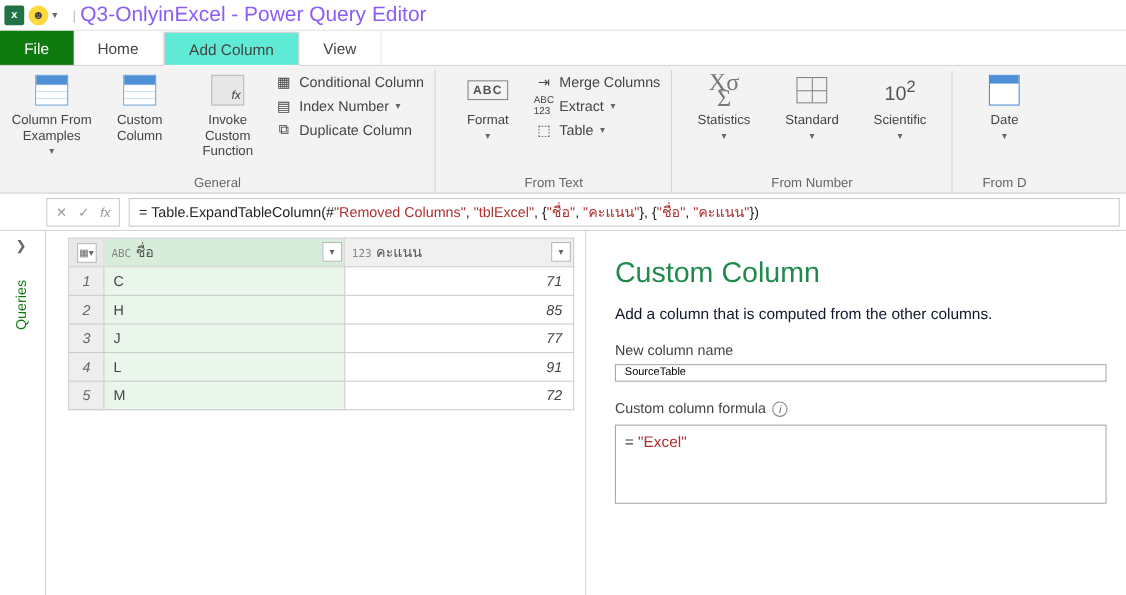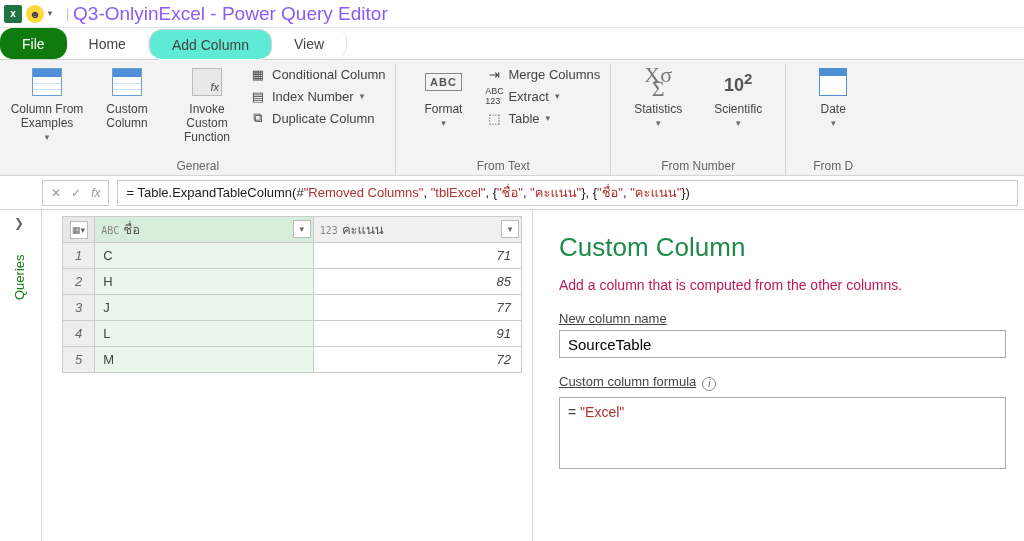--- a/index.html
+++ b/index.html
@@ -8,21 +8,21 @@
   
   .titlebar { height: 28px; background: #fff; display: flex; align-items: center; padding: 0 4px; border-bottom: 1px solid #e3e3e3; }
   .excel-icon { width: 18px; height: 18px; background: #217346; color: #fff; display: flex; align-items: center; justify-content: center; font-weight: bold; font-size: 10px; border-radius: 2px; margin-right: 4px; }
   .smiley { width: 18px; height: 18px; border-radius: 50%; background: #ffd93b; display: flex; align-items: center; justify-content: center; font-size: 11px; margin-right: 2px; }
   .qat-drop { font-size: 8px; color: #666; margin-right: 8px; cursor: pointer; }
   .titlebar .sep { color: #bbb; margin: 0 4px; }
   .titlebar .title { color: #8b5cf6; font-size: 19px; }
 
   
   .tabs { height: 32px; display: flex; align-items: stretch; border-bottom: 1px solid #d4d4d4; }
-  .tab { padding: 0 22px; display: flex; align-items: center; font-size: 14px; color: #444; cursor: pointer; border-right: 1px solid #e8e8e8; border-radius: 13px; }
+  .tab { padding: 0 22px; display: flex; align-items: center; font-size: 14px; color: #444; cursor: pointer; border-right: 1px solid #e8e8e8; }
   .tab.file { background: #0f7b0f; color: #fff; border-right: none; }
   .tab.active { background: #5eead4; border: 1px solid #d4d4d4; border-bottom: 1px solid #fff; position: relative; top: 1px; }
 
   
   .ribbon { height: 116px; background: #f3f3f3; display: flex; border-bottom: 1px solid #d4d4d4; padding: 4px 0 0 0; }
   .group { border-right: 1px solid #d4d4d4; padding: 2px 10px 0 10px; display: flex; flex-direction: column; justify-content: space-between; }
   .group-body { display: flex; align-items: flex-start; gap: 6px; }
   .group-label { text-align: center; font-size: 12px; color: #666; padding: 4px 0 2px 0; }
   .big-btn { display: flex; flex-direction: column; align-items: center; width: 74px; cursor: pointer; text-align: center; font-size: 12px; line-height: 14px; }
   .big-btn .ico { width: 32px; height: 32px; margin-bottom: 4px; display: flex; align-items: center; justify-content: center; }
@@ -31,21 +31,21 @@
   .small-btn .ico { width: 16px; height: 16px; display: flex; align-items: center; justify-content: center; }
   .drop::after { content: " ▾"; font-size: 9px; color: #666; }
 
   
   .ico-table { width: 30px; height: 28px; background: linear-gradient(#4f8fd6,#4f8fd6) 0 0/100% 8px no-repeat, #fff; border: 1px solid #6aa0d8; position: relative; }
   .ico-table::after { content:""; position:absolute; inset:9px 0 0 0; background: repeating-linear-gradient(#fff 0 5px,#cde2f3 5px 6px); }
   .ico-fx { width: 30px; height: 28px; background: #e8e8e8; border: 1px solid #bbb; display:flex; align-items:flex-end; justify-content:flex-end; font-style: italic; font-size: 11px; padding: 1px 2px; }
   .ico-abc { border:1px solid #888; padding:1px 4px; font-size:11px; font-weight:bold; letter-spacing:1px; color:#555; }
   .ico-sigma { font-size: 22px; color:#777; font-family: "Times New Roman", serif; }
   .ico-grid { width:28px; height:24px; background: linear-gradient(#888,#888) 50% 0/1px 100% no-repeat, linear-gradient(#888,#888) 0 50%/100% 1px no-repeat; border:1px solid #888; }
-  .ico-ten { font-size: 18px; color:#555;font-weight:bold; }
+  .ico-ten { font-size: 18px; color:#555; }
   .ico-tri { width:0; height:0; border-left:12px solid transparent; border-right:12px solid transparent; border-bottom:18px solid #777; display:inline-block; }
   .ico-cal { width:28px; height:28px; border:1px solid #4f8fd6; background: linear-gradient(#4f8fd6,#4f8fd6) 0 0/100% 7px no-repeat,#fff; }
 
   
   .formula-row { height: 34px; display: flex; align-items: center; border-bottom: 1px solid #d4d4d4; padding-left: 42px; }
   .fx-box { border: 1px solid #ccc; height: 26px; display: flex; align-items: center; padding: 0 8px; gap: 10px; margin-right: 8px; }
   .fx-box span { color: #999; cursor: pointer; }
   .fx-input { flex: 1; height: 26px; border: 1px solid #ccc; padding: 0 8px; font-family: Consolas, monospace; font-size: 13px; display: flex; align-items: center; white-space: pre; overflow: hidden; margin-right: 6px; }
   .fx-input .kw { color: #222; }
   .fx-input .str { color: #b03030; }
@@ -64,23 +64,23 @@
   .grid th .type { font-size: 10px; color: #888; margin-right: 4px; font-family: Consolas, monospace; }
   .grid th .dd { position: absolute; right: 2px; top: 3px; width: 18px; height: 18px; border: 1px solid #bbb; background:#fff; display:flex; align-items:center; justify-content:center; font-size:9px; color:#666; cursor:pointer; }
   .grid th.corner { width: 30px; background: #e8e8e8; }
   .grid th.corner .dd { position: static; margin:0 auto; }
   .grid td.rownum { background: #eee; text-align: center; width: 30px; font-style: italic; color:#666; }
   .grid td.name { background: #eaf5eb; padding: 0 8px; width: 210px; }
   .grid td.score { text-align: right; padding: 0 10px; font-style: italic; width: 200px; }
 
   .side-pane { flex: 1; border-left: 1px solid #d4d4d4; padding: 22px 18px 0 26px; overflow: hidden; }
   .side-pane h1 { color: #1f8a4c; font-weight: 300; font-size: 26px; margin-bottom: 14px; }
-  .side-pane .desc { font-size: 14px; color: #be185d; margin-bottom: 18px; }
-  .side-pane label { font-size: 13px; color: #444; display:block; margin-bottom: 4px; text-decoration: underline; }
-  .side-pane input.txt { width: 100%; height: 28px; border: 1px solid #aaa; padding: 0 8px; font-size: 15px; margin-bottom: 16px; }
+  .side-pane .desc { font-size: 14px; color: #0f172a; margin-bottom: 18px; }
+  .side-pane label { font-size: 13px; color: #444; display:block; margin-bottom: 4px; }
+  .side-pane input.txt { width: 100%; height: 16px; border: 1px solid #aaa; padding: 0 8px; font-size: 10px; margin-bottom: 16px; }
   .side-pane .formula-label { display:flex; align-items:center; gap:6px; margin-bottom:4px; }
   .side-pane .info { width:14px; height:14px; border:1px solid #888; border-radius:50%; display:inline-flex; align-items:center; justify-content:center; font-size:10px; color:#666; font-style: italic; cursor:pointer; }
   .side-pane .code { width: 100%; height: 72px; border: 1px solid #aaa; padding: 6px 8px; font-family: Consolas, monospace; font-size: 14px; }
   .side-pane .code .str { color: #b03030; }
 </style>
 </head>
 <body>
 
 <div class="titlebar">
   <div class="excel-icon">x</div>
@@ -166,20 +166,26 @@
     <div class="group-label">From Text</div>
   </div>
 
   <div class="group">
     <div class="group-body">
       <div class="big-btn drop">
         <div class="ico">
             <span class="ico-sigma">Χσ<br>Σ</span>
           </div>
         <span>Statistics</span>
+      </div>
+      <div class="big-btn drop">
+        <div class="ico">
+            <div class="ico-grid"></div>
+          </div>
+        <span>Standard</span>
       </div>
       <div class="big-btn drop">
         <div class="ico">
             <span class="ico-ten">10<sup>2</sup></span>
           </div>
         <span>Scientific</span>
       </div>
     </div>
     <div class="group-label">From Number</div>
   </div>

